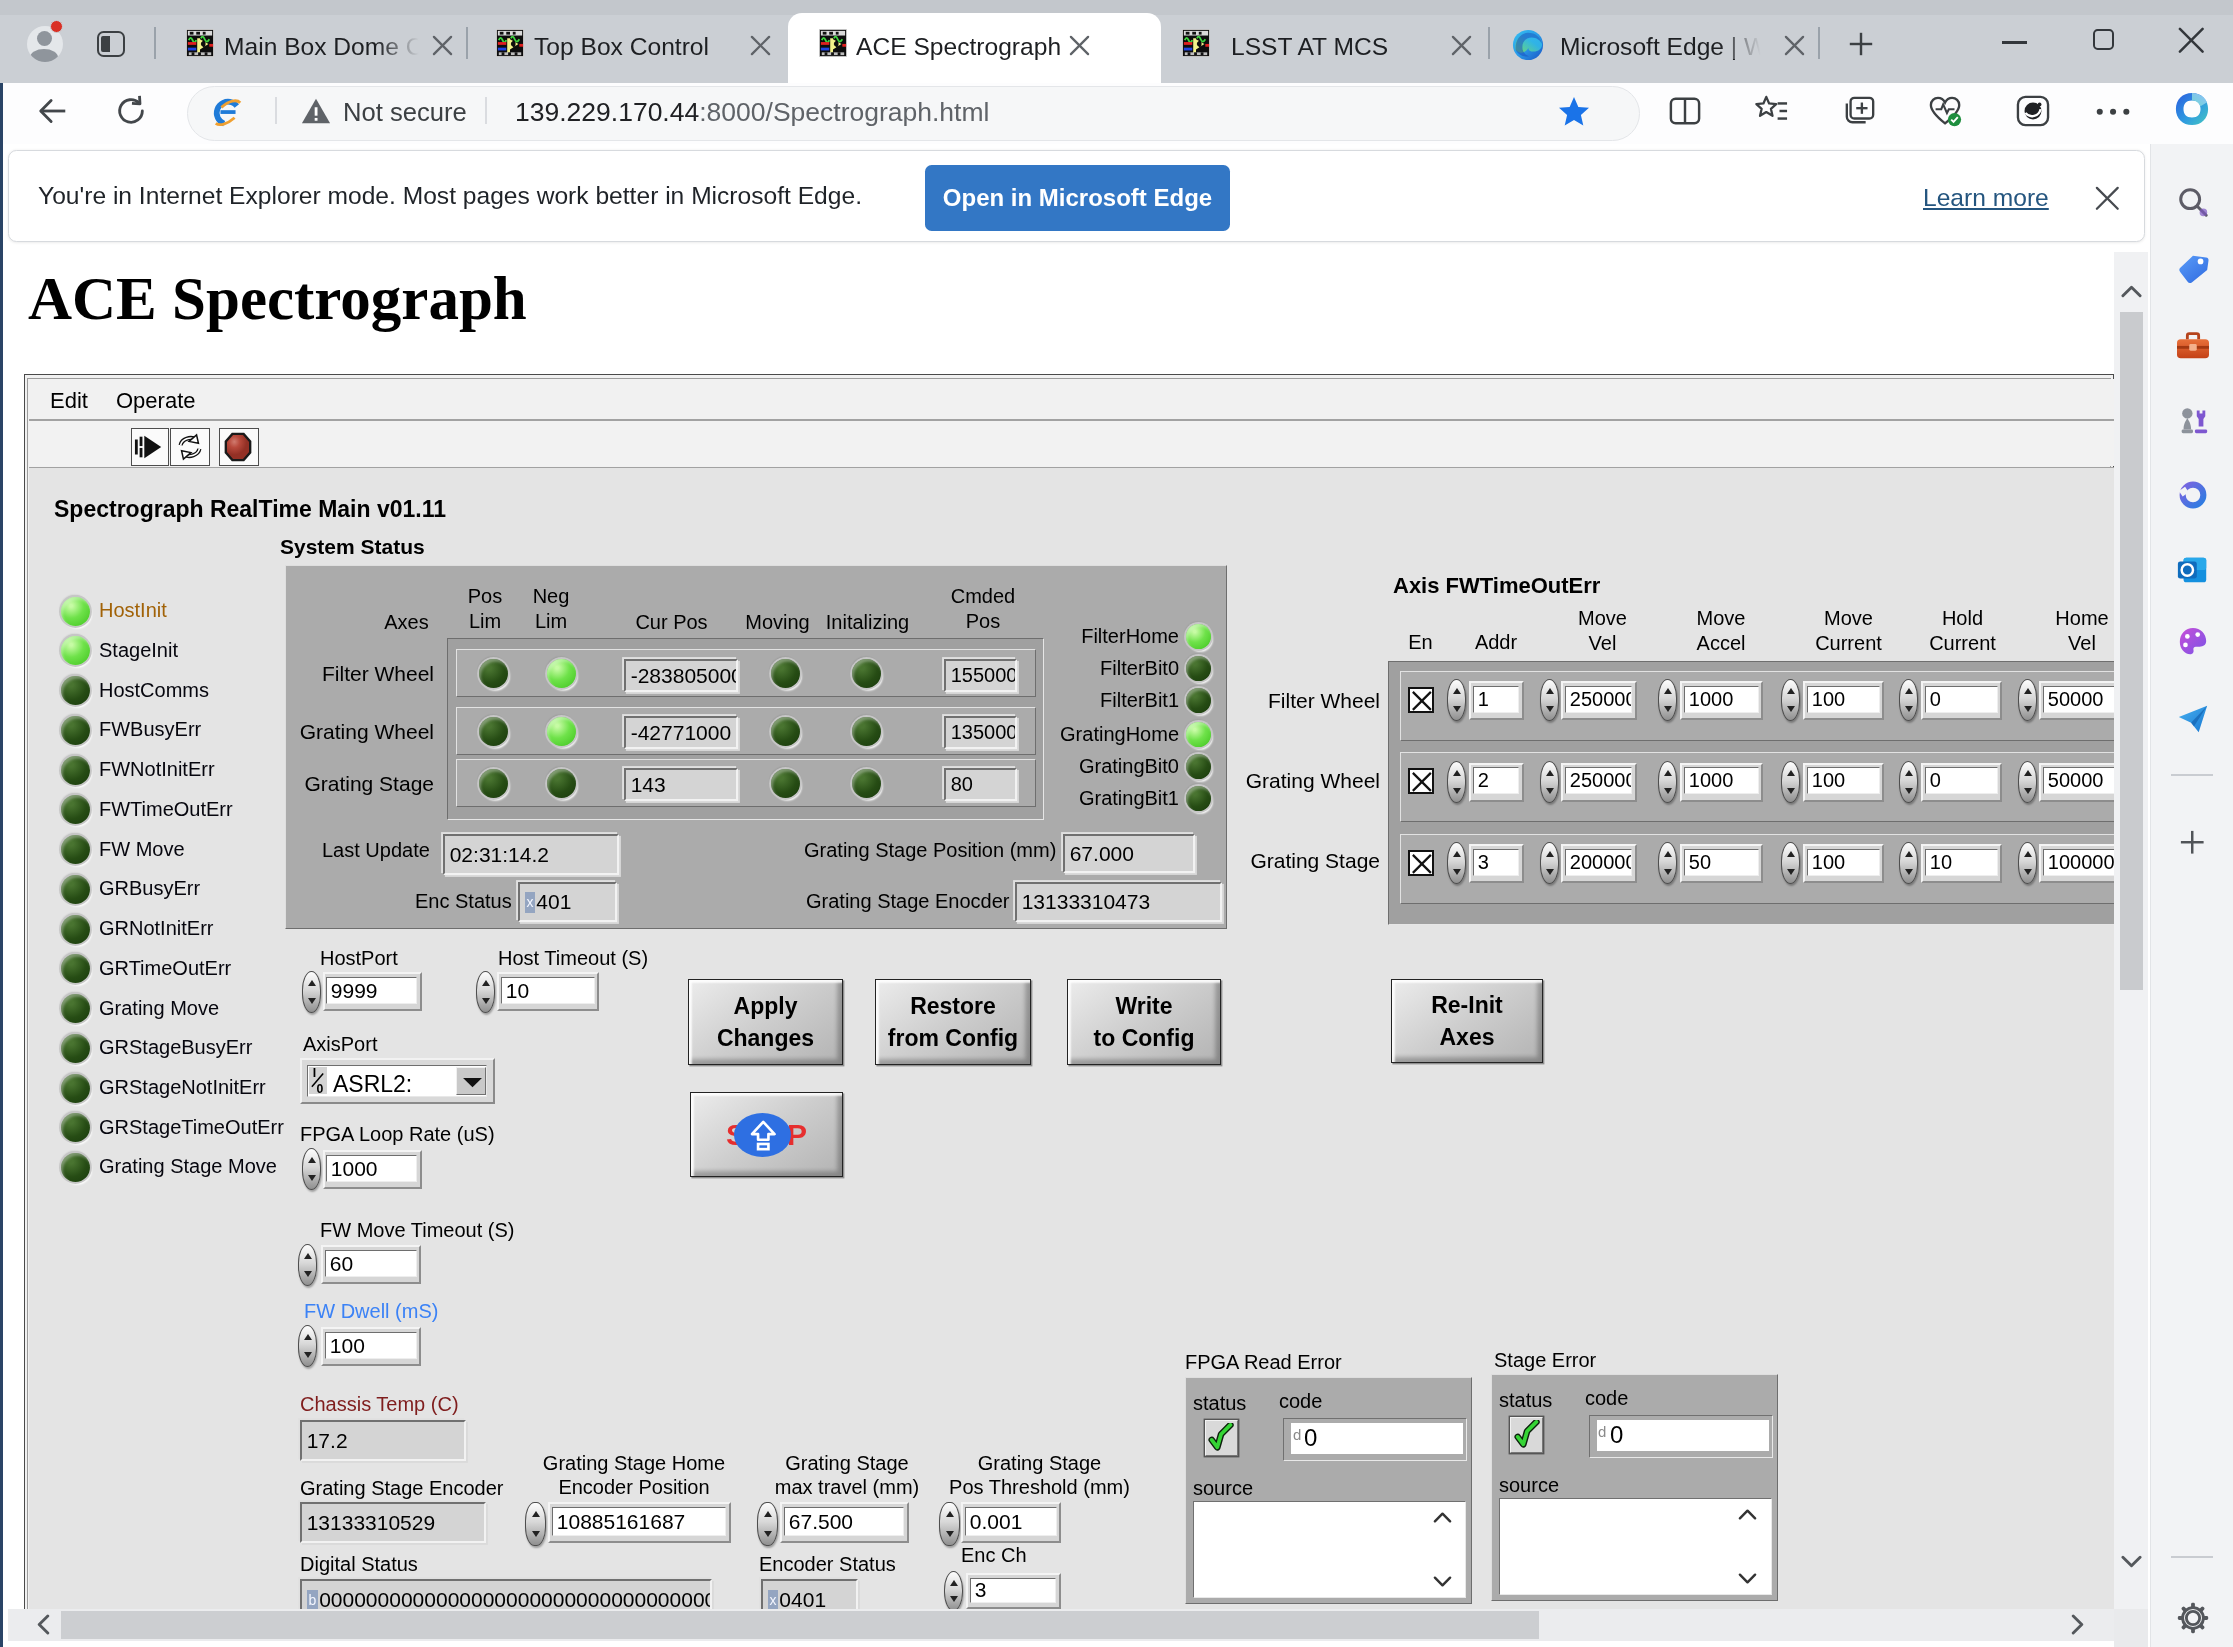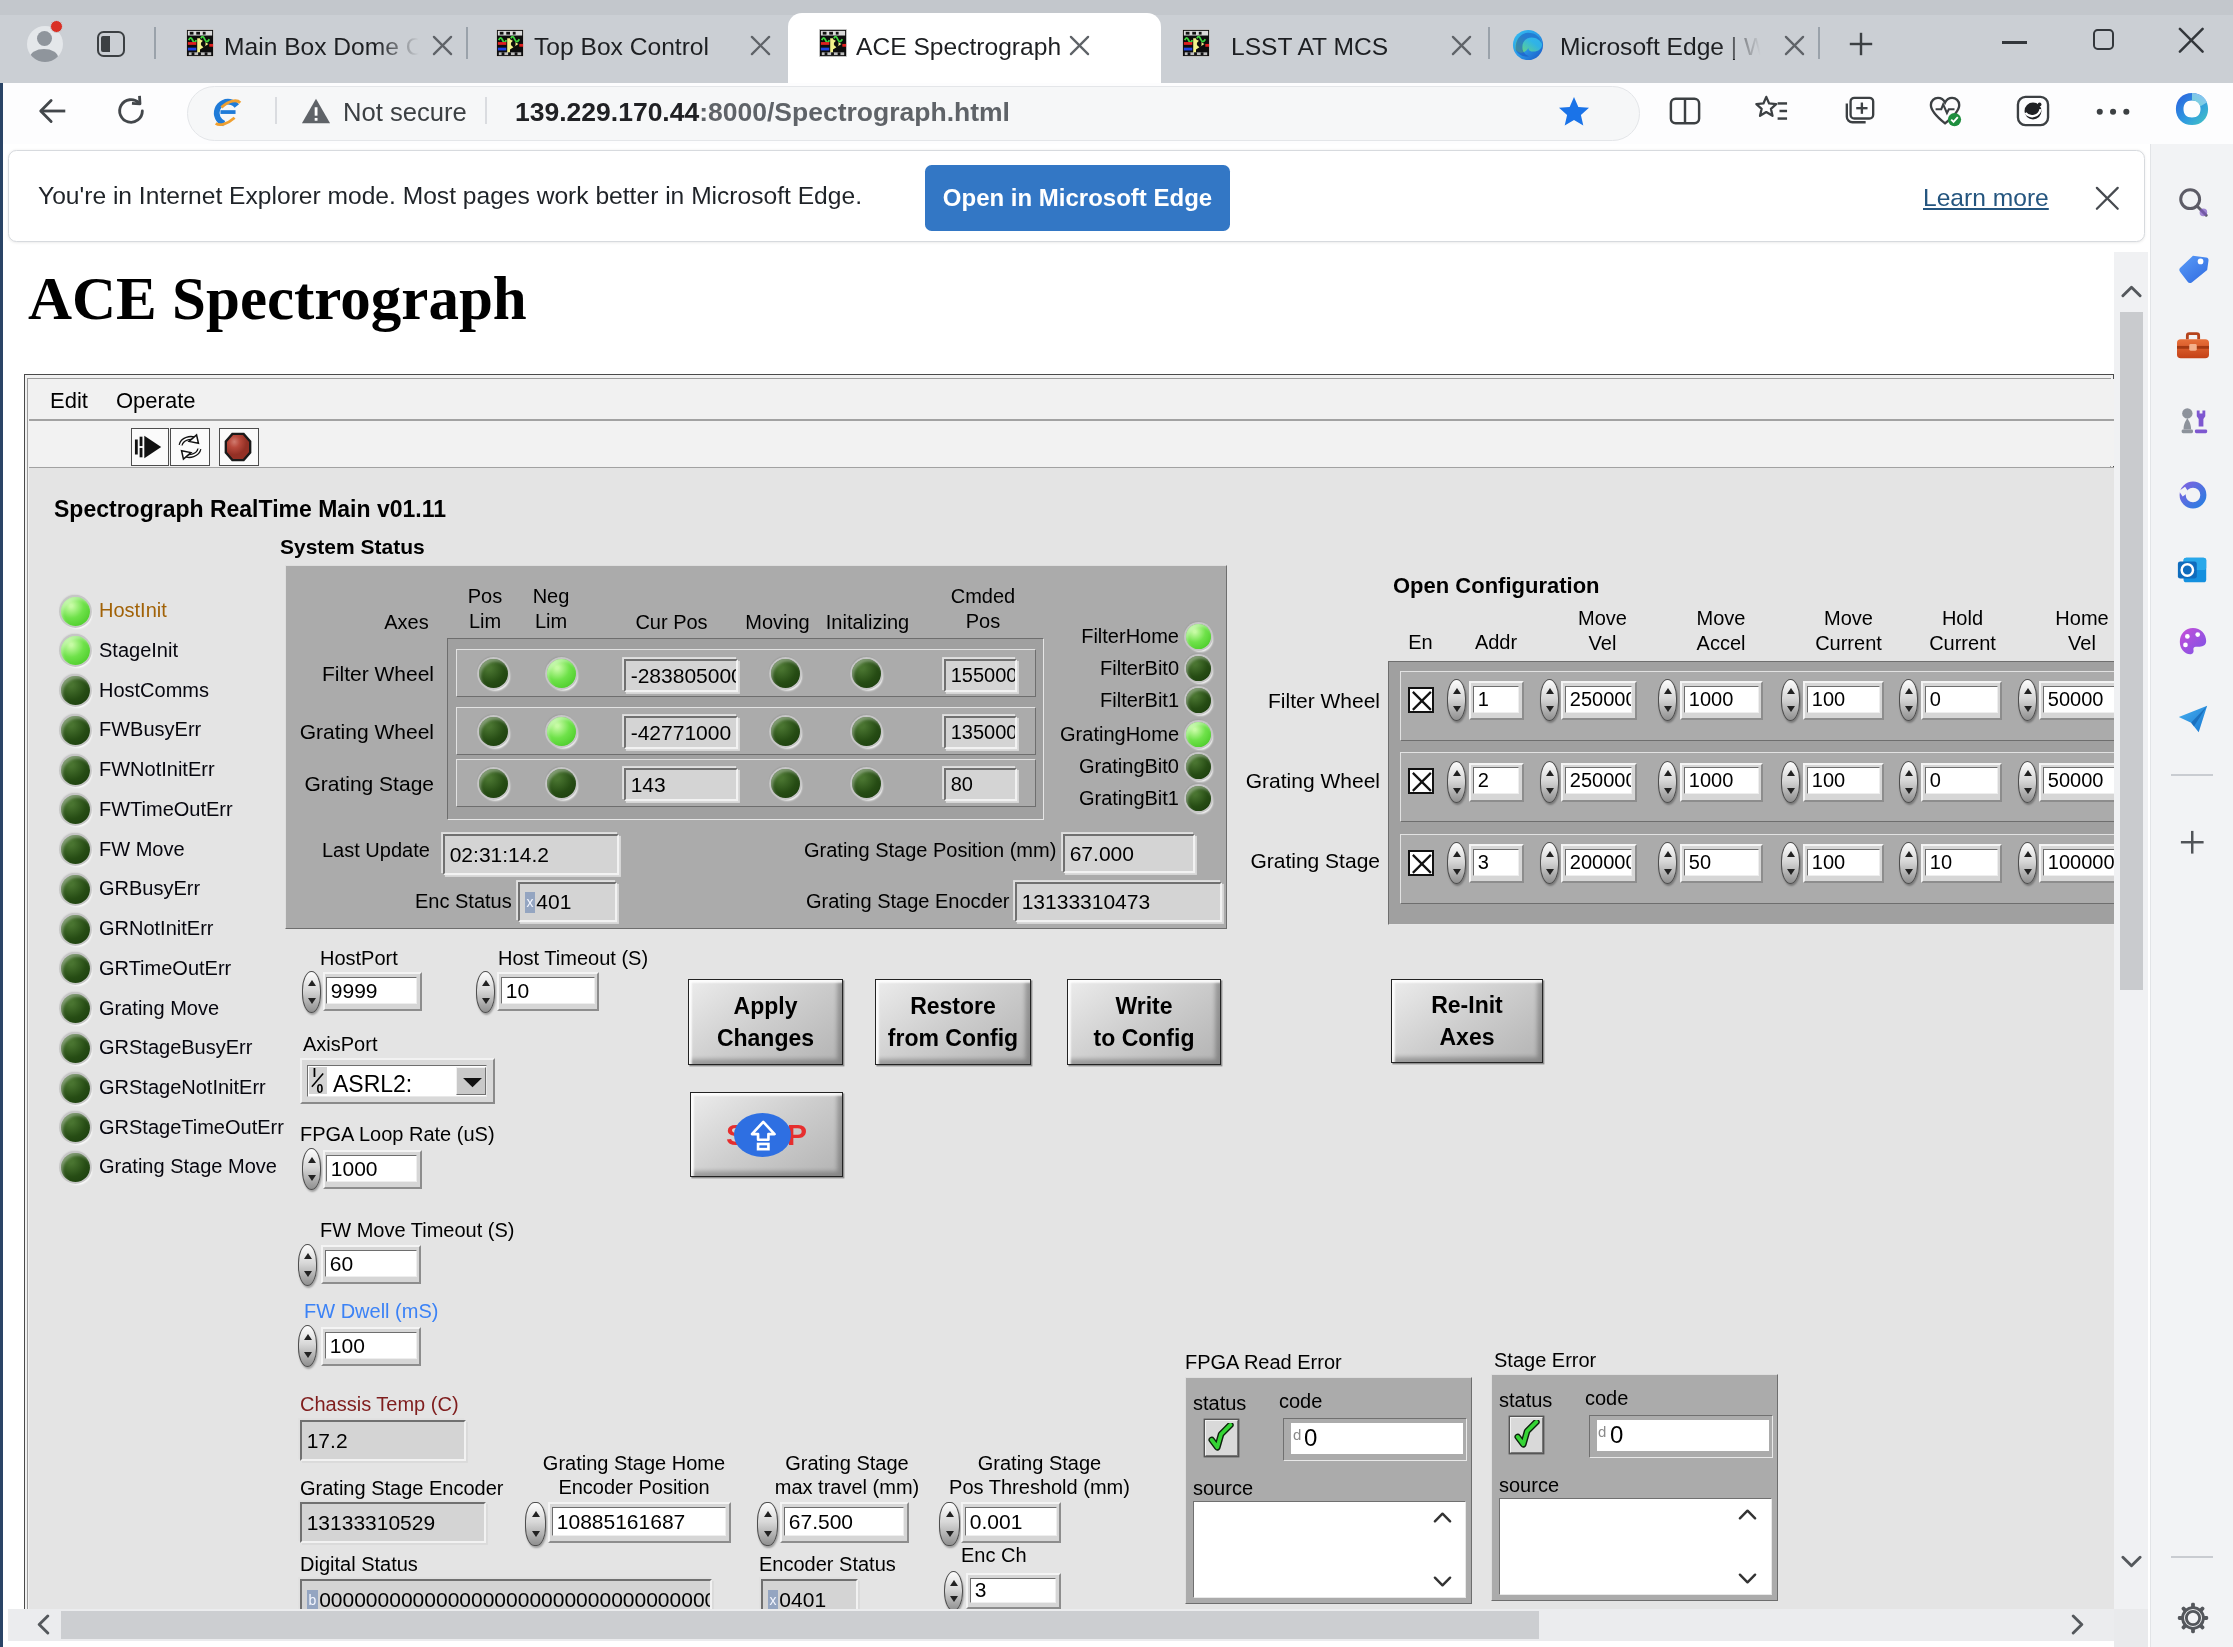--- a/index.html
+++ b/index.html
@@ -179,21 +179,21 @@
 <path d="M30 6 C26 2 18 4 10 11 M4 28 C8 31 16 29 24 22" stroke="#f0a030" stroke-width="3" fill="none"></path>
 </svg>
 <div style="position:absolute;left:275px;top:97px;width:1.9px;height:26.5px;background:#dadce0;"></div>
 <svg style="position:absolute;left:300px;top:96px;" width="32" height="30" viewBox="0 0 34 32">
     <path d="M17 3 L32 29 L2 29 Z" fill="#5f6368"></path>
     <rect x="15.6" y="12" width="3" height="9" fill="#fff"></rect>
     <rect x="15.6" y="23.4" width="3" height="3" fill="#fff"></rect>
   </svg>
 <div style="position:absolute;left:343px;top:98px;font-size:25.6px;color:#3c4043;font-weight:normal;white-space:nowrap;">Not secure</div>
 <div style="position:absolute;left:485px;top:97px;width:1.9px;height:26.5px;background:#dadce0;"></div>
-<div style="position:absolute;left:515px;top:97px;font-size:26.5px;color:#000;font-weight:bold;white-space:nowrap;"><span style="color:#202124">139.229.170.44</span><span style="color:#5f6368">:8000/Spectrograph.html</span></div>
+<div style="position:absolute;left:515px;top:97px;font-size:26.5px;color:#000;font-weight:normal;white-space:nowrap;"><span style="color:#202124">139.229.170.44</span><span style="color:#5f6368">:8000/Spectrograph.html</span></div>
 <svg style="position:absolute;left:1556px;top:94px;" width="36" height="36" viewBox="0 0 24 24">
     <path d="M12 2 l2.9 6.6 7.1.6 -5.4 4.8 1.6 7 -6.2 -3.7 -6.2 3.7 1.6 -7 -5.4 -4.8 7.1 -.6 Z" fill="#1a73e8"></path>
   </svg>
 <svg style="position:absolute;left:1668px;top:95px;" width="34" height="32" viewBox="0 0 36 34">
     <rect x="3" y="4" width="30" height="26" rx="5" fill="none" stroke="#3c4043" stroke-width="2.6"></rect>
     <line x1="18" y1="4" x2="18" y2="30" stroke="#3c4043" stroke-width="2.6"></line>
   </svg>
 <svg style="position:absolute;left:1753px;top:94px;" width="36" height="34" viewBox="0 0 38 36">
     <path d="M14 3 l3 7 7.5.7 -5.6 5 1.7 7.4 -6.6 -4 -6.6 4 1.7 -7.4 -5.6 -5 7.5 -.7 Z" fill="none" stroke="#3c4043" stroke-width="2.4" stroke-linejoin="round"></path>
     <line x1="26" y1="10" x2="36" y2="10" stroke="#3c4043" stroke-width="2.6"></line>
@@ -365,21 +365,21 @@
 <div style="position:absolute;left:895px;top:787px;width:284px;text-align:right;font-size:20px;color:#000;font-weight:normal;white-space:nowrap;">GratingBit1</div>
 <div class="led" style="left:1186px;top:786px;width:24.6px;height:24.6px;"></div>
 <div style="position:absolute;left:322px;top:839px;font-size:20px;color:#000;font-weight:normal;white-space:nowrap;">Last Update</div>
 <div class="gf" style="left:443px;top:834px;width:176px;height:41px;font-size:21px;color:#000;">02:31:14.2</div>
 <div style="position:absolute;left:804px;top:839px;font-size:20px;color:#000;font-weight:normal;white-space:nowrap;">Grating Stage Position (mm)</div>
 <div class="gf" style="left:1063px;top:834px;width:132px;height:39px;font-size:21px;color:#000;">67.000</div>
 <div style="position:absolute;left:415px;top:890px;font-size:20px;color:#000;font-weight:normal;white-space:nowrap;">Enc Status</div>
 <div class="gf" style="left:518px;top:882px;width:99px;height:40px;font-size:21px;color:#000;"><span style="display:inline-block;background:#94a5c1;color:#f4f7ff;font-size:14px;line-height:21px;padding:0 1.9px;vertical-align:0.9px;margin-right:0.9px;">x</span>401</div>
 <div style="position:absolute;left:806px;top:890px;font-size:20px;color:#000;font-weight:normal;white-space:nowrap;">Grating Stage Enocder</div>
 <div class="gf" style="left:1015px;top:882px;width:207px;height:40px;font-size:21px;color:#000;">13133310473</div>
-<div style="position:absolute;left:1393px;top:573px;font-size:22px;color:#000;font-weight:bold;white-space:nowrap;">Open Configuration</div>
+<div style="position:absolute;left:1393px;top:573px;font-size:22px;color:#000;font-weight:bold;white-space:nowrap;">Axis FWTimeOutErr</div>
 <div style="position:absolute;left:1392px;top:630px;width:57px;text-align:center;font-size:20px;line-height:24.6px;color:#000;">En</div>
 <div style="position:absolute;left:1458px;top:630px;width:76px;text-align:center;font-size:20px;line-height:24.6px;color:#000;">Addr</div>
 <div style="position:absolute;left:1555px;top:606px;width:95px;text-align:center;font-size:20px;line-height:24.6px;color:#000;">Move<br>Vel</div>
 <div style="position:absolute;left:1669px;top:606px;width:104px;text-align:center;font-size:20px;line-height:24.6px;color:#000;">Move<br>Accel</div>
 <div style="position:absolute;left:1787px;top:606px;width:123px;text-align:center;font-size:20px;line-height:24.6px;color:#000;">Move<br>Current</div>
 <div style="position:absolute;left:1901px;top:606px;width:123px;text-align:center;font-size:20px;line-height:24.6px;color:#000;">Hold<br>Current</div>
 <div style="position:absolute;left:2030px;top:606px;width:104px;text-align:center;font-size:20px;line-height:24.6px;color:#000;">Home<br>Vel</div>
 <div style="position:absolute;left:1388px;top:661px;width:732px;height:264px;background:#a0a0a0;border-top:1.9px solid #6e6e6e;border-left:1.9px solid #6e6e6e;border-bottom:1.9px solid #e6e6e6;"></div>
 <div style="position:absolute;left:1400px;top:671px;width:719px;height:70px;background:#ababab;border-top:1.9px solid #e2e2e2;border-left:1.9px solid #e2e2e2;border-bottom:1.9px solid #6e6e6e;"></div>
 <div class="chk" style="left:1408px;top:687px;width:25.6px;height:25.6px;"><svg width="25.6" height="25.6" viewBox="0 0 27 27">

